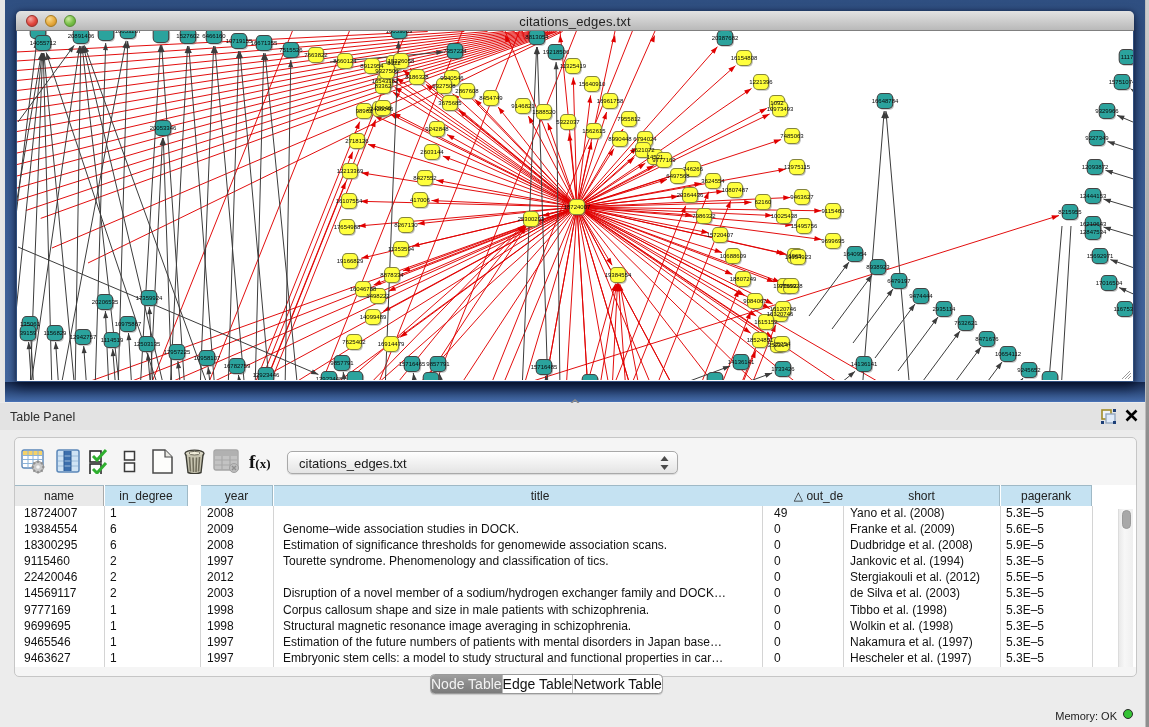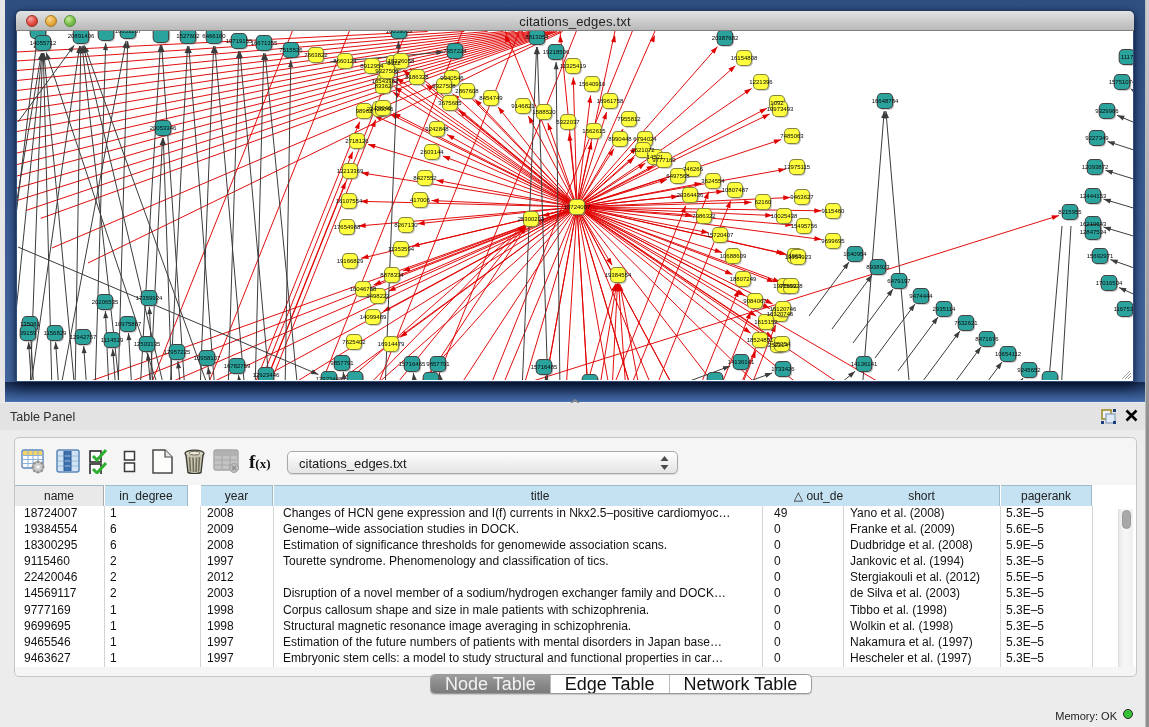--- a/index.html
+++ b/index.html
@@ -31,21 +31,21 @@
   font-size:12px;color:#222;text-align:center;line-height:21px}
 #trows{position:absolute;left:0;top:21px;width:1121px}
 .tr{position:relative;height:16.1px;font-size:12px;color:#111;white-space:nowrap}
 .tr div{position:absolute;top:0;height:16px;line-height:15.5px;overflow:hidden}
 .c0{left:9px;width:85px}.c1{left:95px;width:94px}.c2{left:192px;width:74px}
 .c3{left:268px;width:485px}.c4{left:759px;width:78px}.c5{left:835px;width:155px}.c6{left:991px;width:100px}
 .gl{position:absolute;top:21px;width:1px;height:161px;background:#d4d4d4}
 #vsb{position:absolute;right:3px;top:24px;width:15px;height:158px;background:linear-gradient(90deg,#e9e9e9,#f7f7f7 40%,#efefef);border-left:1px solid #dcdcdc}
 #vsb .thumb{position:absolute;left:3px;top:1px;width:9px;height:19px;border-radius:5px;background:#a8a8a8;border:1px solid #9a9a9a}
 #tabs{position:absolute;left:430px;top:272px;height:20px;display:flex;border:1px solid #9a9a9a;border-radius:4.5px;overflow:hidden;background:#fff;box-shadow:0 1px 1px rgba(0,0,0,.15)}
-#tabs div{font-size:18px;padding:0 14px;line-height:19px;color:#111}
+#tabs div{font-size:14px;padding:0 0;line-height:19px;color:#111}
 #tabs .sel{background:linear-gradient(180deg,#9e9e9e,#8a8a8a 50%,#7b7b7b);color:#f3f3f3}
 #tabs .s2{border-left:1px solid #bbb}
 #mem{position:absolute;right:32px;top:308px;font-size:11px;color:#1d1d1d}
 #memdot{position:absolute;right:16px;top:307px;width:10px;height:10px;border-radius:50%;background:#35c335;border:1.3px solid #2a2a2a}
 .icon{position:absolute;top:47px}
 </style></head>
 <body>
 <div id="stage">
   <div id="desktop"></div>
   <div id="botstrip" style="position:absolute;left:5px;top:382px;width:1140px;height:20px;background:linear-gradient(180deg,#16294d 0%,#25406e 35%,#35568c 65%,#4268a5 93%,#4a74bb 100%)"></div>
@@ -1005,21 +1005,20 @@
       <div class="gl" style="left:258px"></div>
         <div class="gl" style="left:747px"></div>
       <div class="gl" style="left:828px"></div>
         <div class="gl" style="left:985px"></div>
         <div class="gl" style="left:1077px"></div>
       <div id="trows">
           <div class="tr">
             <div class="c0">18724007</div>
             <div class="c1">1</div>
             <div class="c2">2008</div>
-            <div class="c3">Changes of HCN gene expression and I(f) currents in Nkx2.5–positive cardiomyoc…</div>
             <div class="c4">49</div>
             <div class="c5">Yano et al. (2008)</div>
             <div class="c6">5.3E–5</div>
           </div>
           <div class="tr">
             <div class="c0">19384554</div>
             <div class="c1">6</div>
             <div class="c2">2009</div>
             <div class="c3">Genome–wide association studies in DOCK.</div>
             <div class="c4">0</div>

